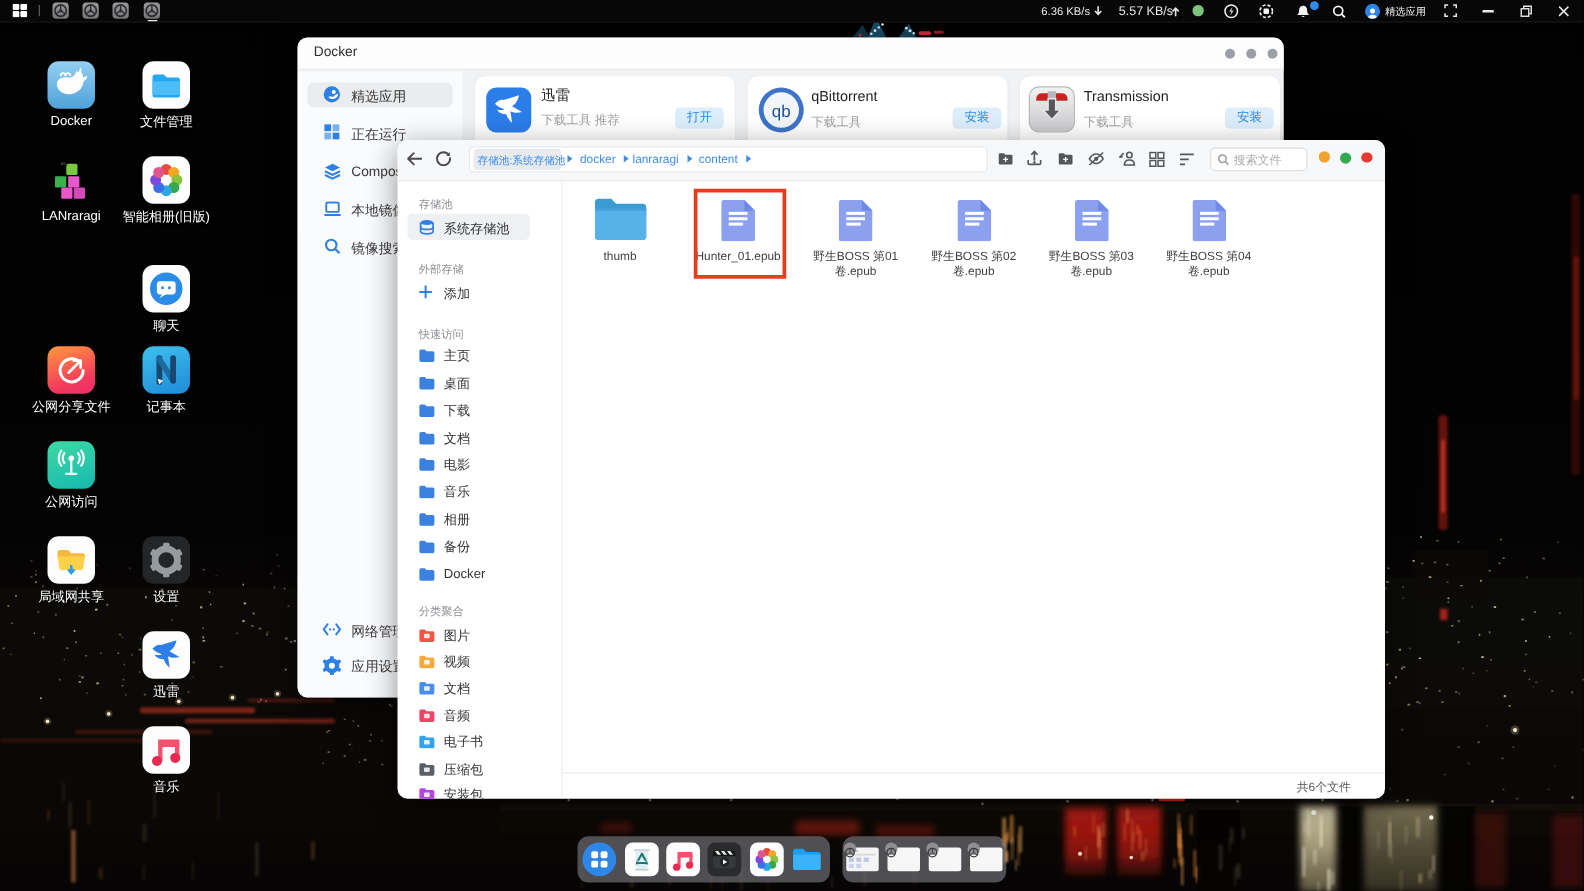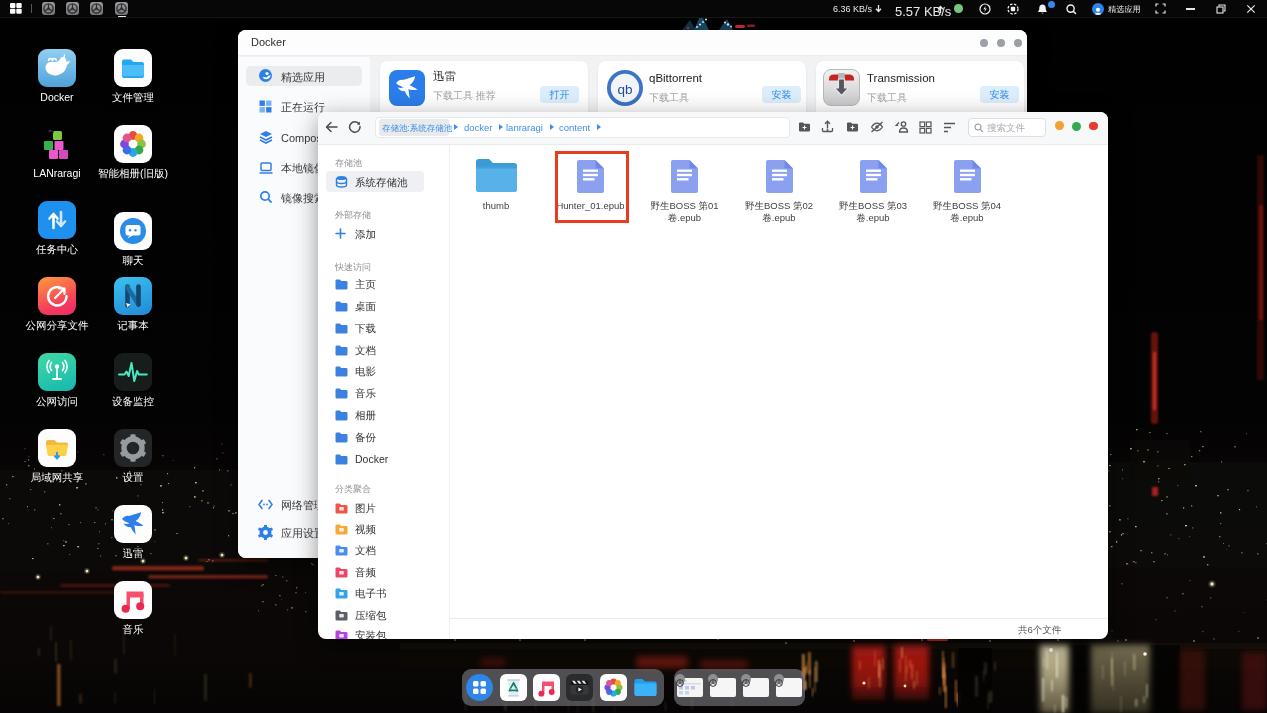--- a/index.html
+++ b/index.html
@@ -490,21 +490,21 @@
           <circle cx="6.5" cy="6.5" r="1.2" fill="#2c2c2e"></circle>
           <path d="M6.5 6.5V2.2M6.5 6.5L2.8 9M6.5 6.5L10.2 9" stroke="#2c2c2e" stroke-width="1.1"></path>
         </svg>
       </div>
     <div class="abs" style="left:118px;top:15.5px;width:8px;height:1.5px;background:#e8e8e8;border-radius:1px"></div>
 
     <div class="nettext" style="left:833px;top:3.5px;font-size:9px">6.36 KB/s</div>
     <svg class="abs" style="left:874px;top:4px" width="9" height="10" viewBox="0 0 9 10">
         <path d="M4.5 1v6M2 4.8l2.5 2.7L7 4.8" stroke="#e8e8e8" stroke-width="1.3" fill="none"></path>
       </svg>
-    <div class="nettext" style="left:895px;top:3.5px;font-size:13px">5.57 KB/s</div>
+    <div class="nettext" style="left:895px;top:3.5px;font-size:10px">5.57 KB/s</div>
     <svg class="abs" style="left:936px;top:4px" width="9" height="10" viewBox="0 0 9 10">
         <path d="M4.5 9V3M2 5.2l2.5-2.7L7 5.2" stroke="#e8e8e8" stroke-width="1.3" fill="none"></path>
       </svg>
     <div class="abs" style="left:954px;top:4.4px;width:8.6px;height:8.6px;border-radius:50%;background:#7cc47e"></div>
     <svg class="abs" style="left:979px;top:3px" width="12" height="12" viewBox="0 0 12 12">
         <circle cx="6" cy="6" r="5" fill="none" stroke="#f2f2f2" stroke-width="1.2"></circle>
         <path d="M6.8 2.6L4.4 6.2h1.8L5.2 9.4l2.6-3.8H6z" fill="#f2f2f2"></path>
       </svg>
     <svg class="abs" style="left:1007px;top:3px" width="12" height="12" viewBox="0 0 12 12">
         <circle cx="6" cy="6" r="5" fill="none" stroke="#f2f2f2" stroke-width="1.3" stroke-dasharray="2.4 1.6"></circle>
@@ -571,27 +571,20 @@
               <circle cx="6" cy="6" r="4.4" fill="#35a84c"></circle>
               <circle cx="0" cy="8.5" r="4.4" fill="#2aa8e0"></circle>
               <circle cx="-6" cy="6" r="4.4" fill="#3b6fe8"></circle>
               <circle cx="-8.5" cy="0" r="4.4" fill="#7a4ae0"></circle>
               <circle cx="-6" cy="-6" r="4.4" fill="#e0558c"></circle>
               <circle cx="0" cy="0" r="3.4" fill="#fdfdfd"></circle>
             </g>
           </svg></div>
         <div class="lb">智能相册(旧版)</div>
       </div>
-    <div class="dicon" style="left:19px;top:201px">
-        <div class="ic" style="background:#1e90ee"><svg width="38" height="38" viewBox="0 0 38 38">
-            <path d="M15.5 27 V13 M15.5 13 l-4 4.5 M15.5 13 l4 4.5" stroke="#fff" stroke-width="2.6" fill="none" stroke-linecap="round" stroke-linejoin="round"></path>
-            <path d="M23 11 V25 M23 25 l-4 -4.5 M23 25 l4 -4.5" stroke="#cfe6fb" stroke-width="2.6" fill="none" stroke-linecap="round" stroke-linejoin="round"></path>
-          </svg></div>
-        <div class="lb">任务中心</div>
-      </div>
     <div class="dicon" style="left:95px;top:212px">
         <div class="ic" style="background:#fdfdfd"><svg width="38" height="38" viewBox="0 0 38 38">
             <circle cx="19" cy="19" r="13" fill="#2b8ce8"></circle>
             <rect x="11.5" y="13" width="15" height="10.5" rx="2.5" fill="#fff"></rect>
             <path d="M16 23l-2.5 3.5 6-3.5z" fill="#fff"></path>
             <circle cx="16" cy="18.2" r="1.2" fill="#2b8ce8"></circle>
             <circle cx="21.5" cy="18.2" r="1.2" fill="#2b8ce8"></circle>
           </svg></div>
         <div class="lb">聊天</div>
       </div>
@@ -611,26 +604,20 @@
           </svg></div>
         <div class="lb">记事本</div>
       </div>
     <div class="dicon" style="left:19px;top:353px">
         <div class="ic" style="background:linear-gradient(160deg,#3fd9a4,#16b8b0)"><svg width="38" height="38" viewBox="0 0 38 38">
             <path d="M19 15 v11 M15 26 h8" stroke="#fff" stroke-width="1.8" fill="none" stroke-linecap="round"></path>
             <circle cx="19" cy="13.5" r="2.2" fill="#fff"></circle>
             <path d="M13.5 9.5 a7 7 0 0 0 0 8 M11 7.5 a10 10 0 0 0 0 12 M24.5 9.5 a7 7 0 0 1 0 8 M27 7.5 a10 10 0 0 1 0 12" stroke="#fff" stroke-width="1.7" fill="none" stroke-linecap="round"></path>
           </svg></div>
         <div class="lb">公网访问</div>
-      </div>
-    <div class="dicon" style="left:95px;top:353px">
-        <div class="ic" style="background:#161d1a"><svg width="38" height="38" viewBox="0 0 38 38">
-            <path d="M5 21.5 h5.5 l2 -3 2.2 4.5 2.8 -13 2.8 18 2.8 -10 1.7 3.5 h8" fill="none" stroke="#4ae8c0" stroke-width="2" stroke-linejoin="round" stroke-linecap="round"></path>
-          </svg></div>
-        <div class="lb">设备监控</div>
       </div>
     <div class="dicon" style="left:19px;top:429px">
         <div class="ic" style="background:#fdfdfd"><svg width="38" height="38" viewBox="0 0 38 38">
             <path d="M8 13 q0 -2 2 -2 h6.5 l2.5 2.5 h9 q2 0 2 2 v2 h-22z" fill="#f2b93c"></path>
             <path d="M8 16 h22 l-1.5 9.5 q-.3 1.5 -2 1.5 h-15 q-1.7 0 -2 -1.5z" fill="#fdd04a"></path>
             <path d="M19 23 v6 M16.5 26.5 l2.5 3 2.5 -3" stroke="#2e9ae8" stroke-width="2" fill="none"></path>
           </svg></div>
         <div class="lb">局域网共享</div>
       </div>
     <div class="dicon" style="left:95px;top:429px">
@@ -979,21 +966,21 @@
           <path d="M18.5 0 L27 8.5 h-8.5z" fill="#7089e8"></path>
           <rect x="6" y="9.5" width="15" height="2.4" fill="#fff"></rect>
           <rect x="6" y="13.8" width="15" height="2.4" fill="#fff"></rect>
           <rect x="6" y="18.1" width="11.5" height="2.4" fill="#fff"></rect>
         </svg>
         <div class="abs" style="left:602.0px;top:88px;width:94px;text-align:center;font-size:9.5px;color:#3f3f42;line-height:11.5px">野生BOSS 第04<br>卷.epub</div>
       </div>
     <div class="abs" style="left:237px;top:39px;width:74px;height:72px;border:3.5px solid #e73c1e"></div>
 
     <div class="abs" style="left:131px;top:506px;width:659px;height:1px;background:#ededef"></div>
-    <div class="abs" style="left:700px;top:512px;width:82px;font-size:9.5px;color:#55555a;text-align:left">共6个文件</div>
+    <div class="abs" style="left:700px;top:512px;width:82px;font-size:9.5px;color:#55555a;text-align:center">共6个文件</div>
   </div>
   <div id="dock" class="abs" style="left:0;top:660px;width:1267px;height:53px;z-index:30;">
     <div class="dockgrp" style="left:462px;top:9px;width:202px;height:37px"></div>
     <div class="dockgrp" style="left:674px;top:9px;width:131px;height:37px"></div>
 
     <div class="abs" style="left:465.5px;top:14px;width:27px;height:27px;border-radius:50%;background:#2e86e8;z-index:31"><svg width="27" height="27" viewBox="0 0 27 27">
           <rect x="7" y="7" width="5.5" height="5.5" rx="1.5" fill="#fff"></rect>
           <rect x="14.5" y="7" width="5.5" height="5.5" rx="1.5" fill="#fff"></rect>
           <rect x="7" y="14.5" width="5.5" height="5.5" rx="1.5" fill="#fff"></rect>
           <rect x="14.5" y="14.5" width="5.5" height="5.5" rx="1.5" fill="#fff"></rect>

